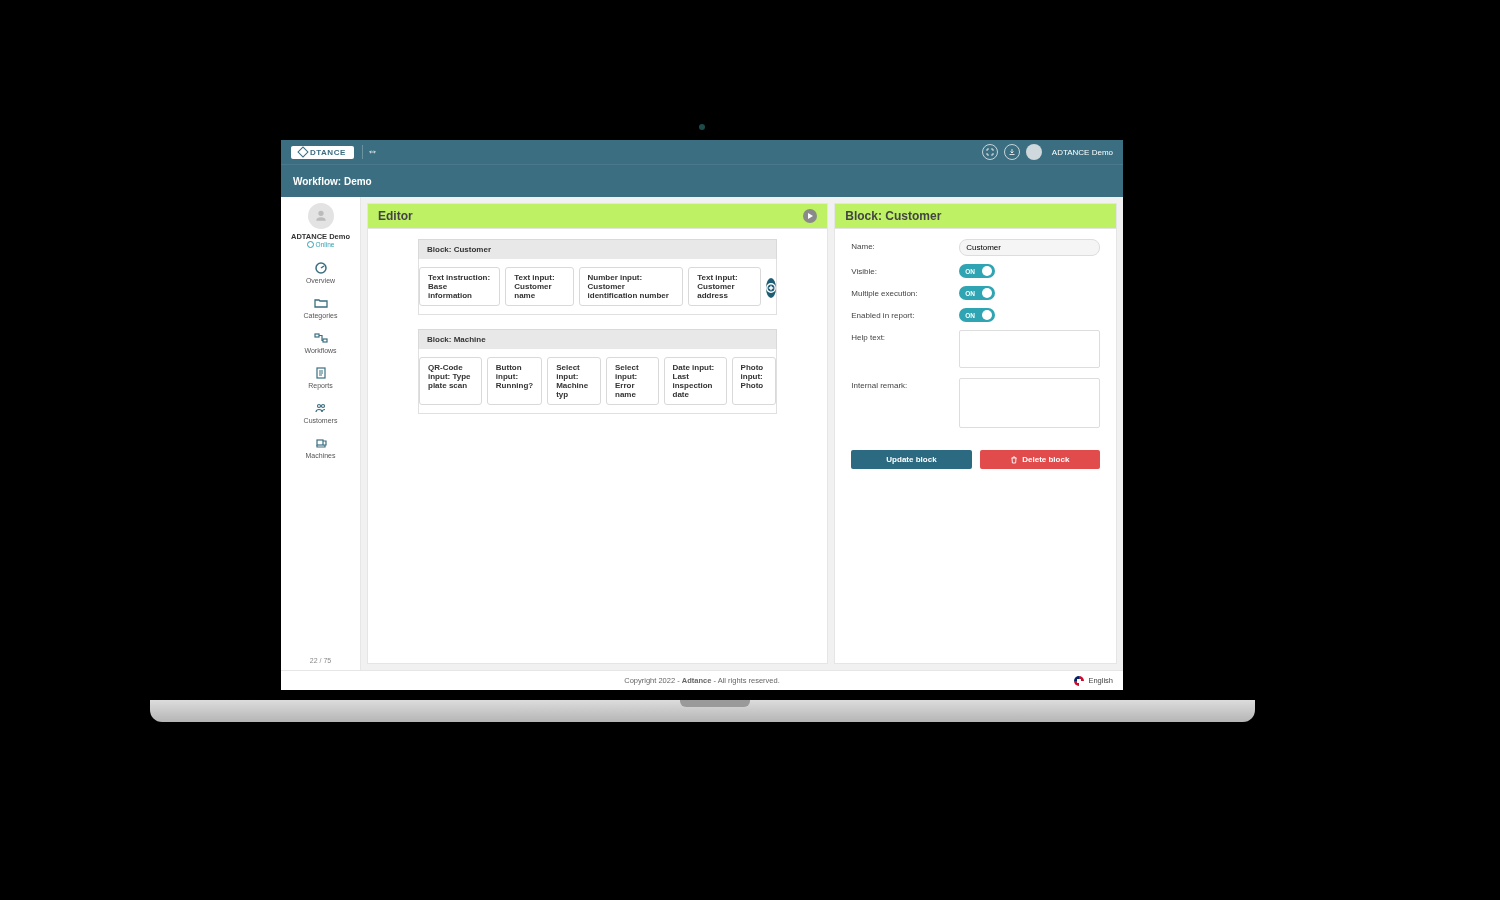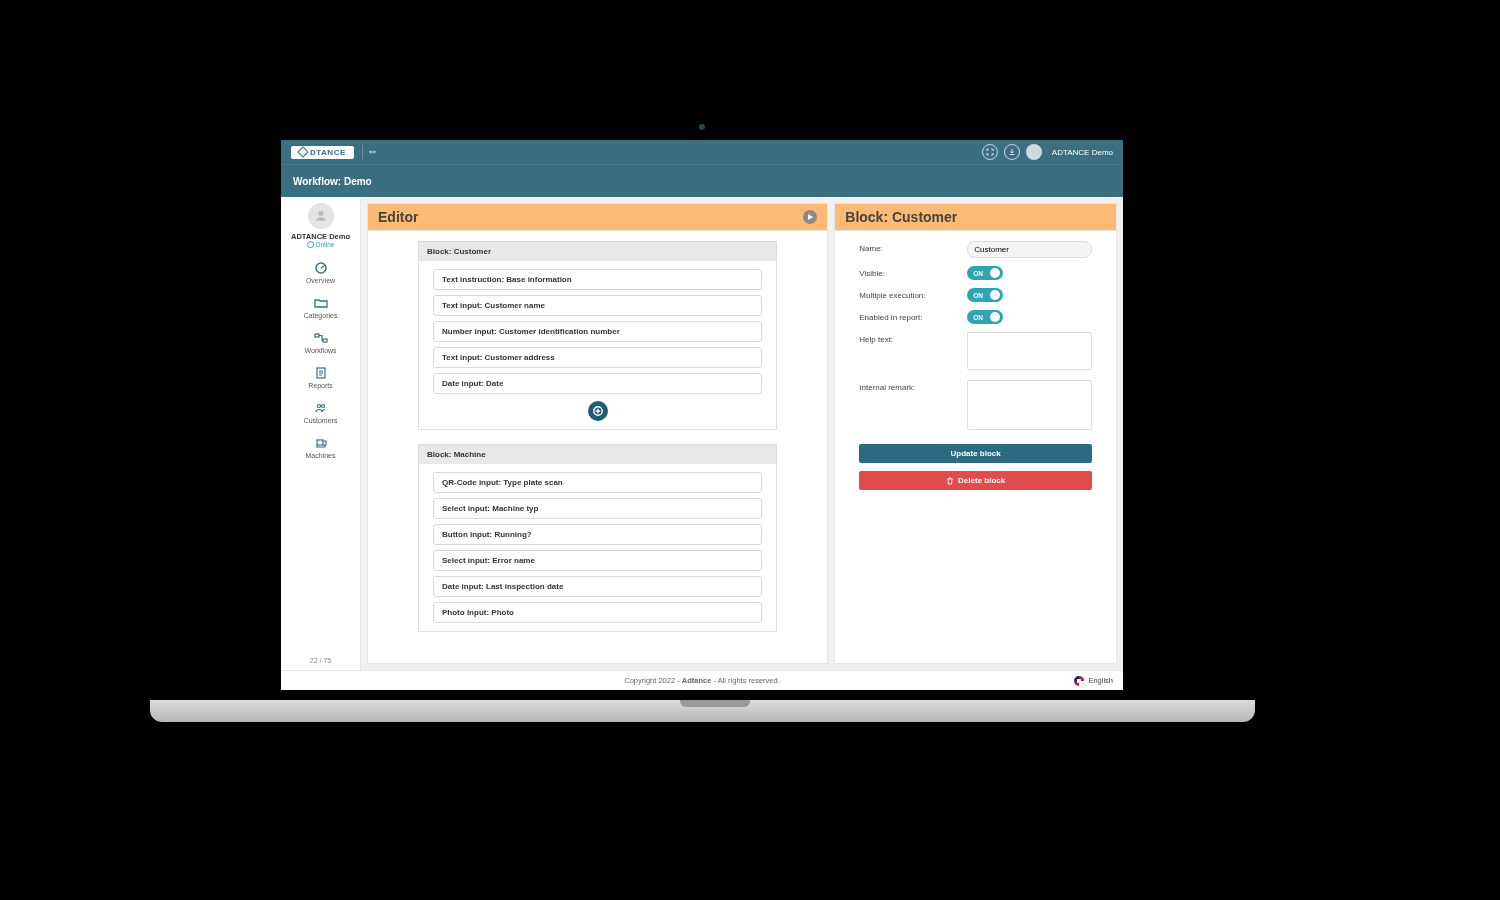--- a/index.html
+++ b/index.html
@@ -60,41 +60,41 @@
   .sb-status::before{content:"";width:5px;height:5px;border:1px solid #2a9fb5;border-radius:50%;}
   .nav-item{width:100%;display:flex;flex-direction:column;align-items:center;padding:5px 0;cursor:pointer;}
   .nav-item .ic{width:14px;height:14px;color:#3a6e80;display:flex;align-items:center;justify-content:center;}
   .nav-item .lbl{font-size:7px;color:#555;margin-top:2px;}
   .sidebar-footer{margin-top:auto;font-size:7px;color:#888;padding:6px 0;}
 
   .main { flex:1; padding:6px; display:flex; gap:6px; background:#f1f1f1; overflow:hidden;}
   .panel{background:#fff;border:1px solid #e5e5e5;display:flex;flex-direction:column;overflow:hidden;}
   .panel-editor{flex: 1 1 62%;}
   .panel-props{flex: 1 1 38%;}
-  .panel-header{background:#fdba74;border-bottom:1px solid #e3e3e3;padding:5px 10px;font-size:14px;font-weight:700;color:#444;display:flex;align-items:center;}
+  .panel-header{background:#bef264;border-bottom:1px solid #e3e3e3;padding:5px 10px;font-size:12px;font-weight:700;color:#444;display:flex;align-items:center;}
   .panel-header .hdr-btn{margin-left:auto;width:14px;height:14px;border-radius:50%;background:#8a8a8a;display:flex;align-items:center;justify-content:center;color:#fff;}
   .panel-body{padding:10px 50px 10px 50px; overflow:auto;}
-  .panel-props .panel-body{padding:10px 24px;}
+  .panel-props .panel-body{padding:10px 16px;}
 
   .block-card{margin-bottom:14px;}
   .block-title{background:#e8e8e8;border:1px solid #d9d9d9;border-bottom:none;font-size:8px;font-weight:700;color:#333;padding:5px 8px;}
-  .block-items{background:#fff;border:1px solid #e0e0e0;border-top:none;padding:8px 14px;display:flex;flex-direction:column;gap:5px;}
+  .block-items{background:#fff;border:1px solid #e0e0e0;border-top:none;padding:8px 0;display:flex;gap:5px;}
   .item-row{border:1px solid #d9d9d9;border-radius:3px;padding:5px 8px;font-size:8px;font-weight:700;color:#333;background:#fff;cursor:pointer;}
   .add-btn{align-self:center;width:20px;height:20px;border-radius:50%;background:#1f5d75;color:#fff;display:flex;align-items:center;justify-content:center;margin-top:2px;cursor:pointer;}
 
   .prop-row{display:flex;align-items:flex-start;margin-bottom:8px;gap:8px;}
   .prop-label{width:100px;font-size:8px;color:#444;padding-top:3px;}
   .prop-input{flex:1;}
   .text-input{width:100%;border:1px solid #ddd;background:#f5f5f5;border-radius:8px;padding:3px 6px;font-size:8px;}
   .textarea{width:100%;border:1px solid #ddd;border-radius:2px;min-height:38px;resize:none;font-size:8px;padding:3px 6px;}
   .toggle{display:inline-flex;align-items:center;background:#2fa4b2;border-radius:9px;height:14px;padding:0 3px;gap:4px;cursor:pointer;min-width:36px;position:relative;}
   .toggle .txt{color:#fff;font-size:6.5px;font-weight:700;margin-left:3px;}
   .toggle .knob{width:10px;height:10px;border-radius:50%;background:#fff;margin-left:auto;}
 
-  .btn-row{display:flex;gap:8px;margin-top:12px;flex-direction:column;}
+  .btn-row{display:flex;gap:8px;margin-top:20px;}
   .btn{flex:1;padding:5px 0;text-align:center;font-size:8px;font-weight:600;border-radius:2px;cursor:pointer;color:#fff;display:flex;align-items:center;justify-content:center;gap:4px;}
   .btn-primary{background:#2c6a82;}
   .btn-danger{background:#e24b4b;}
 
   .footer{height:20px;border-top:1px solid #e6e6e6;background:#fff;display:flex;align-items:center;justify-content:center;font-size:7.5px;color:#666;position:relative;}
   .footer .lang{position:absolute;right:10px;display:flex;align-items:center;gap:4px;color:#444;cursor:pointer;}
   .flag{width:10px;height:10px;border-radius:50%;background: radial-gradient(circle at center, #fff 35%, transparent 36%), conic-gradient(#c8102e 0 25%, #fff 0 50%, #c8102e 0 75%, #012169 0 100%);}
 
   svg{display:block;}
 </style>
@@ -223,36 +223,35 @@
             </div>
             <div class="panel-body">
 
               <div class="block-card">
                 <div class="block-title">Block: Customer</div>
                 <div class="block-items">
                   <div class="item-row">Text instruction: Base information</div>
                   <div class="item-row">Text input: Customer name</div>
                   <div class="item-row">Number input: Customer identification number</div>
                   <div class="item-row">Text input: Customer address</div>
-                  <div class="item-row">Date input: Date</div>
                   <div class="add-btn">
                     <svg width="10" height="10" viewBox="0 0 10 10">
                         <circle cx="5" cy="5" r="4.2" fill="none" stroke="#fff" stroke-width="1.4"></circle>
                         <path d="M5 2.8v4.4M2.8 5h4.4" stroke="#fff" stroke-width="1.4"></path>
                       </svg>
                   </div>
                 </div>
               </div>
 
               <div class="block-card">
                 <div class="block-title">Block: Machine</div>
                 <div class="block-items">
                   <div class="item-row">QR-Code input: Type plate scan</div>
+                  <div class="item-row">Button input: Running?</div>
                   <div class="item-row">Select input: Machine typ</div>
-                  <div class="item-row">Button input: Running?</div>
                   <div class="item-row">Select input: Error name</div>
                   <div class="item-row">Date input: Last inspection date</div>
                   <div class="item-row">Photo input: Photo</div>
                 </div>
               </div>
 
             </div>
           </div>
 
           <div class="panel panel-props">

